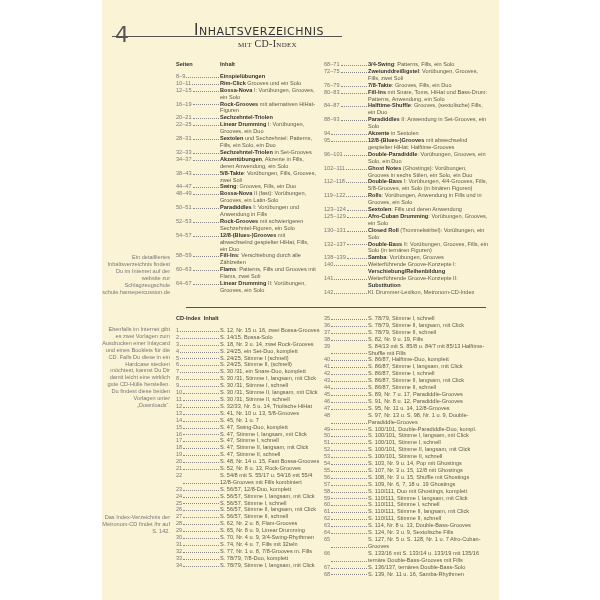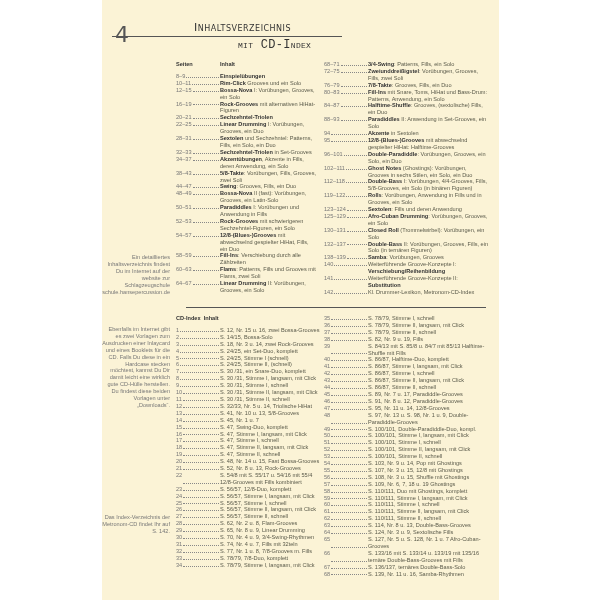--- a/index.html
+++ b/index.html
@@ -1,21 +1,21 @@
 <!DOCTYPE html>
 <html><head>
 <meta charset="utf-8">
 <style>
   html,body{margin:0;padding:0;background:#ffffff;}
   body{width:600px;height:600px;position:relative;overflow:hidden;font-family:"Liberation Sans",sans-serif;color:#5a5a4a;}
   .page{position:absolute;left:102px;top:0;width:397px;height:600px;background:#fbf3d6;}
   .page-num{position:absolute;left:13px;top:22px;font-size:22px;color:#555;font-family:"DejaVu Sans",sans-serif;}
   .rule{position:absolute;left:10px;top:36px;width:230px;height:1px;background:#555;}
-  .title{position:absolute;left:92px;top:21px;font-size:11px;color:#333;letter-spacing:0.5px;font-family:"DejaVu Sans",sans-serif;font-weight:normal;}
-  .subtitle{position:absolute;left:92px;top:38px;font-size:12px;color:#333;letter-spacing:0.3px;font-family:Liberation Mono, monospace;padding-left:44px;}
+  .title{position:absolute;left:92px;top:21px;font-size:15px;color:#333;letter-spacing:0.5px;font-family:"DejaVu Sans",sans-serif;font-weight:normal;}
+  .subtitle{position:absolute;left:92px;top:38px;font-size:10px;color:#333;letter-spacing:0.3px;font-family:Liberation Serif, serif;padding-left:44px;}
   .col{position:absolute;font-size:5.6px;line-height:6.9px;}
   .hdr{font-weight:bold;color:#333;margin-bottom:5px;}
   .hdr span{display:inline-block;}
   .row{display:flex;}
   .num{flex:0 0 auto;color:#777;white-space:nowrap;}
   .dots{flex:1 1 auto;border-bottom:1px dotted #888;margin:0 1px 2px 1px;min-width:4px;}
   .toc .row{align-items:flex-start;}
   .toc .left{display:flex;flex:0 0 44px;}
   .toc .right{flex:1 1 auto;}
   .b{font-weight:bold;color:#333;}

